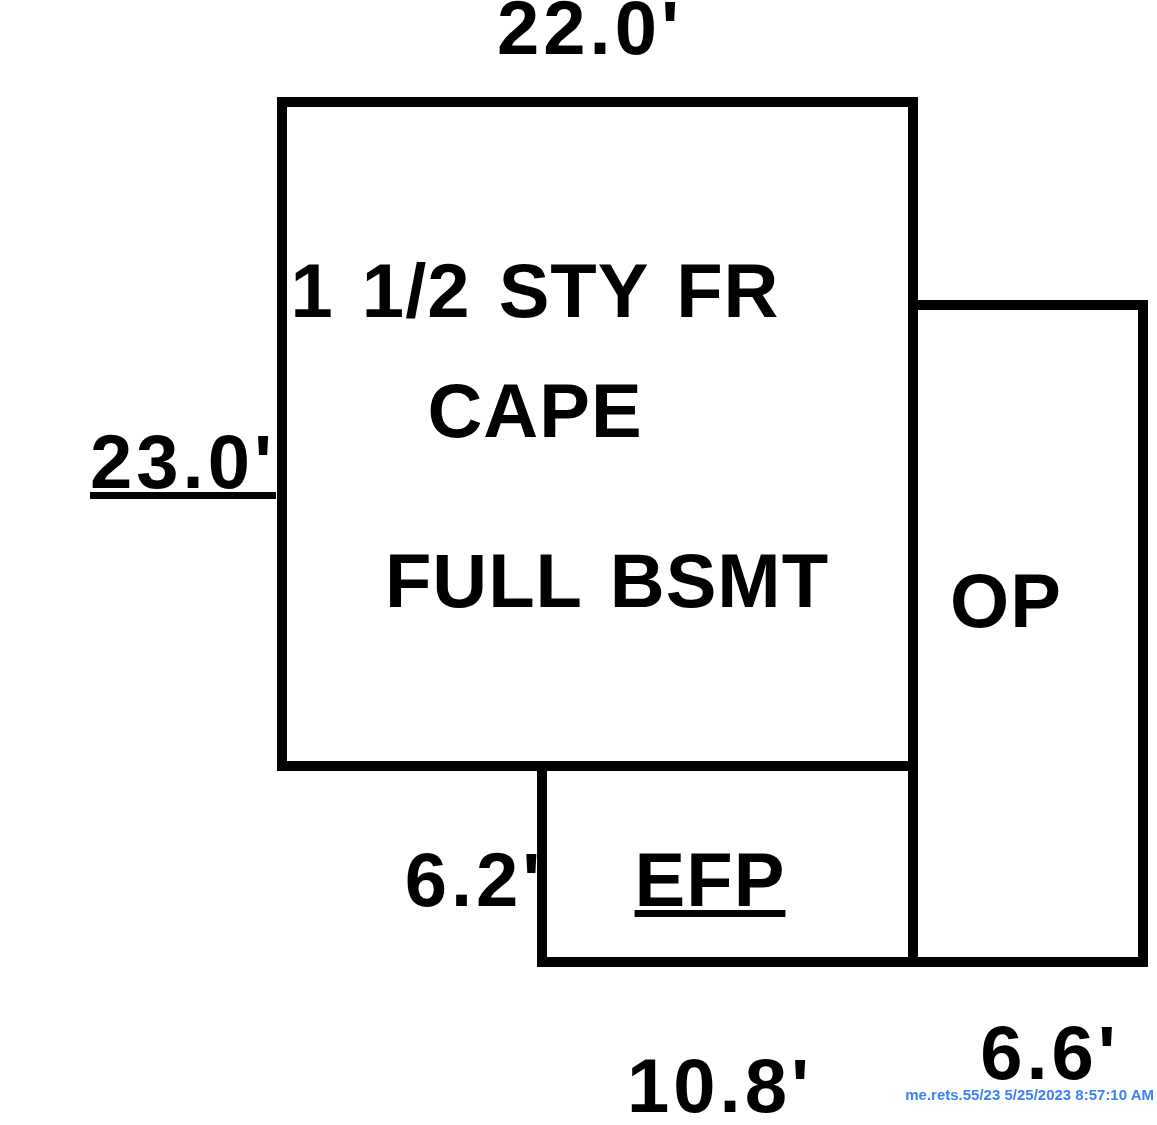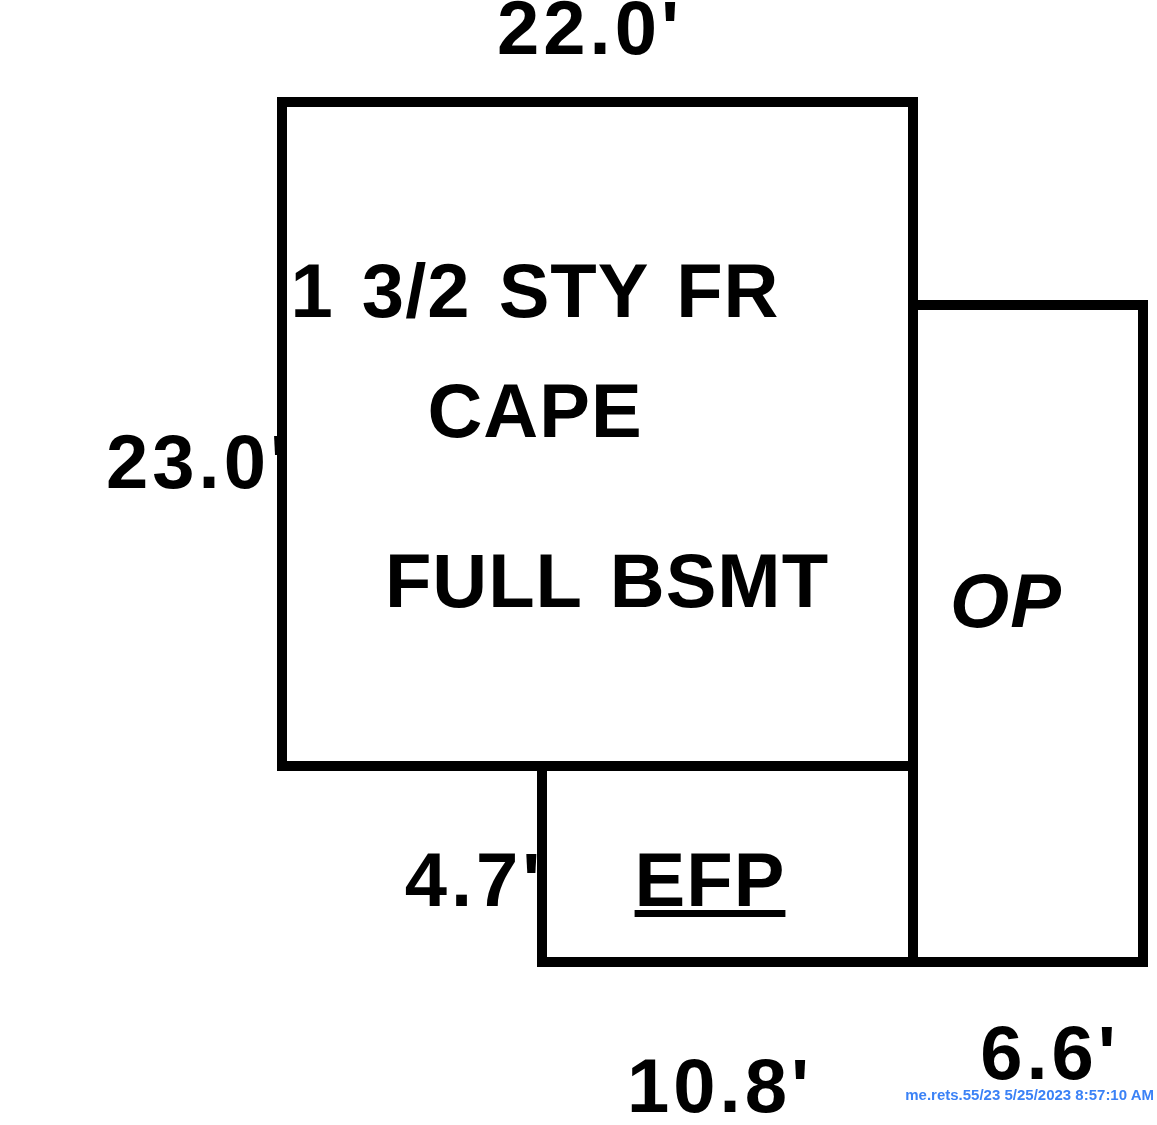--- a/index.html
+++ b/index.html
@@ -45,25 +45,25 @@
     text-align: center;
     letter-spacing: 1px;
     word-spacing: 6px;
     white-space: nowrap;
     z-index: 5;
   }
   .dim {
     letter-spacing: 4px;
   }
   .lbl-dim-top      { left: 420px; top: -10px;  width: 340px; }
-  .lbl-dim-left     { left: 74px;  top: 424px;  width: 250px; }
+  .lbl-dim-left     { left: 58px;  top: 424px;  width: 250px; text-decoration: underline; }
   .lbl-story        { left: 230px; top: 253px;  width: 610px; }
   .lbl-style        { left: 230px; top: 373px;  width: 610px; }
   .lbl-bsmt         { left: 292px; top: 543px;  width: 630px; }
-  .lbl-op           { left: 906px; top: 563px;  width: 200px; font-style: italic; }
+  .lbl-op           { left: 906px; top: 563px;  width: 200px; }
   .lbl-efp          { left: 610px; top: 842px;  width: 200px; text-decoration: underline; }
   .lbl-dim-efp-left { left: 392px; top: 842px;  width: 165px; }
   .lbl-dim-efp-bot  { left: 620px; top: 1048px; width: 200px; }
   .lbl-dim-op-bot   { left: 950px; top: 1015px; width: 200px; }
   .watermark {
     position: absolute;
     right: 3px;
     top: 1086px;
     font-size: 15px;
     font-weight: bold;
@@ -81,27 +81,27 @@
   <div class="rect rect-op"></div>
 
   <div class="rect rect-efp"></div>
 
   <div class="rect rect-main"></div>
 
   <div class="lbl dim lbl-dim-top">22.0'</div>
 
   <div class="lbl dim lbl-dim-left">23.0'</div>
 
-  <div class="lbl dim lbl-dim-efp-left">4.7'</div>
+  <div class="lbl dim lbl-dim-efp-left">6.2'</div>
 
   <div class="lbl dim lbl-dim-efp-bot">10.8'</div>
 
   <div class="lbl dim lbl-dim-op-bot">6.6'</div>
 
-  <div class="lbl lbl-story">1 3/2 STY FR</div>
+  <div class="lbl lbl-story">1 1/2 STY FR</div>
 
   <div class="lbl lbl-bsmt">FULL BSMT</div>
 
   <div class="lbl lbl-style">CAPE</div>
 
   <div class="lbl lbl-op">OP</div>
 
   <div class="lbl lbl-efp">EFP</div>
 
   <div class="watermark">me.rets.55/23 5/25/2023 8:57:10 AM</div>

